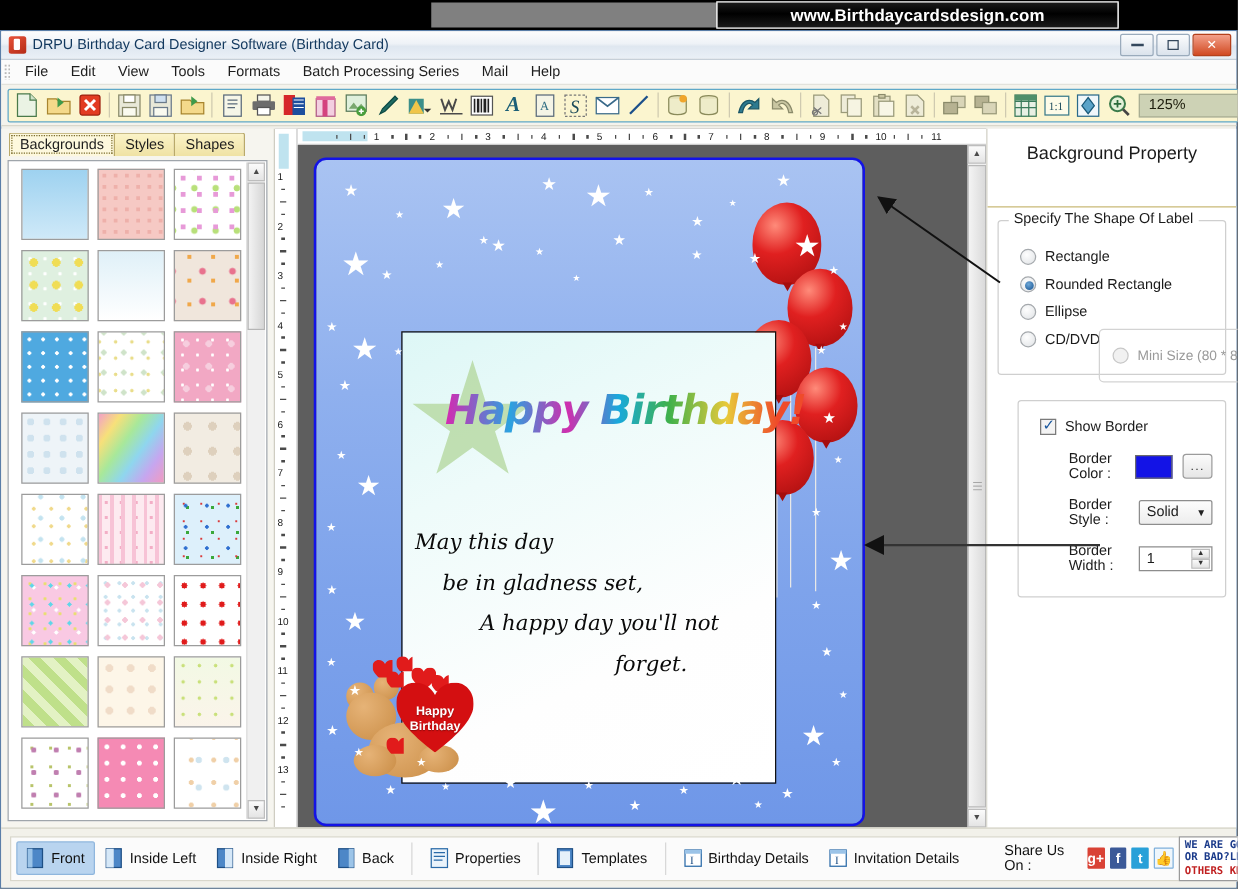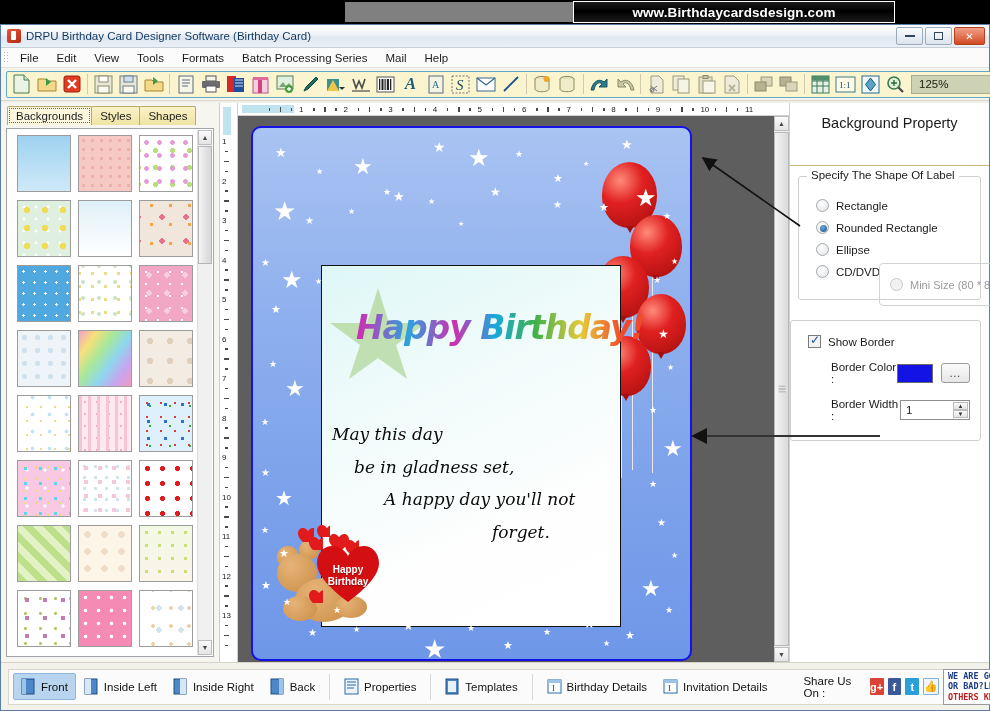--- a/index.html
+++ b/index.html
@@ -202,21 +202,21 @@
     font-size:11.5px; color:#1b1b1b; }
   .radio-row { display:flex; align-items:center; margin:9px 0 9px 7px; font-size:11.5px; color:#1b1b1b; }
   .rbtn { width:13px; height:13px; border-radius:50%; border:1px solid #a5a9ad;
     background:radial-gradient(circle at 40% 35%, #fefefe, #dfe2e5); margin-right:7px; position:relative; flex:none;}
   .rbtn.on::after { content:""; position:absolute; left:3px; top:3px; width:7px; height:7px;
     border-radius:50%; background:radial-gradient(circle at 40% 35%, #6fa8d8, #13508f); }
   .rbtn.dim { background:#f1f1f1; border-color:#c8c8c8; }
   .subbox { position:absolute; left:80px; top:86px; width:144px; border:1px solid #d3d3d3;
     border-radius:4px; padding:8px 8px; }
   .subbox .radio-row { margin:6px 0 6px 2px; color:#9a9a9a; font-size:11px; }
-  .grp2 { position:relative; margin:20px 8px 0 0; border:1px solid #cfcfcf; border-radius:3px;
+  .grp2 { position:relative; margin:20px 8px 0 24px; border:1px solid #cfcfcf; border-radius:3px;
     padding:14px 10px 18px; }
   .chkrow { display:flex; align-items:center; font-size:11.5px; color:#1b1b1b; margin-left:7px; }
   .chk { width:13px; height:13px; border:1px solid #7a7a7a; background:#f3f3f3; margin-right:7px;
     position:relative; flex:none; }
   .chk.on::after { content:"✓"; position:absolute; left:1px; top:-3px; font-size:12px; color:#15549c; }
   .frow { display:flex; align-items:center; margin:13px 0 0 30px; font-size:11.5px; color:#1b1b1b; }
   .flabel { width:80px; }
   .colorswatch { width:44px; height:19px; background:#1313e6; border:1px solid #6b6b6b; }
   .dotsbtn { width:35px; height:20px; margin-left:8px; border:1px solid #9b9b9b; border-radius:3px;
     background:linear-gradient(180deg,#fbfbfb,#e6e6e6); font-size:10px; color:#333;
@@ -830,20 +830,27 @@
             <div class="chkrow">
               <span class="chk on"></span>
               <span>Show Border</span>
             </div>
             <div class="frow">
               <span class="flabel">Border Color :</span>
               <span class="colorswatch"></span>
               <span class="dotsbtn">...</span>
             </div>
             <div class="frow">
+              <span class="flabel">Border Style :</span>
+              <span class="selbox">
+                <span>Solid</span>
+                <span class="car">▼</span>
+              </span>
+            </div>
+            <div class="frow">
               <span class="flabel">Border Width :</span>
               <span class="spin">
                 <span>1</span>
                 <span class="arrows">
                   <div>▲</div>
                   <div>▼</div>
                 </span>
               </span>
             </div>
           </div>

